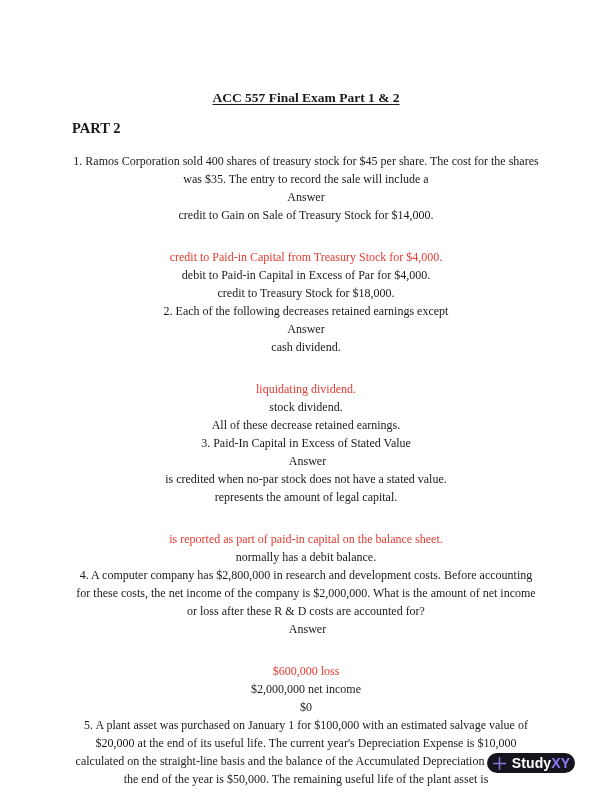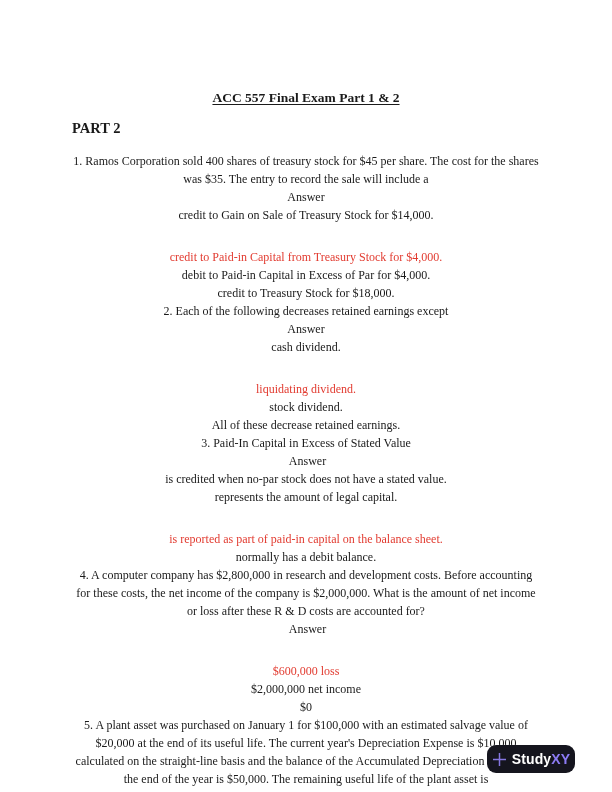--- a/index.html
+++ b/index.html
@@ -46,23 +46,23 @@
   }
   .opt.correct {
     color: var(--answer-red, #e23b30);
     margin-top: 24px;
   }
   .studyxy-badge {
     position: absolute;
     right: 37px;
     bottom: 19px;
     width: 88px;
-    height: 28px;
+    height: 20px;
     background: var(--badge-bg, #15151e);
-    border-radius: 9px;
+    border-radius: 14px;
     display: flex;
     align-items: center;
     justify-content: center;
     gap: 5px;
     font-family: "Liberation Sans", sans-serif;
   }
   .studyxy-badge .plus-icon {
     display: flex;
     align-items: center;
   }

